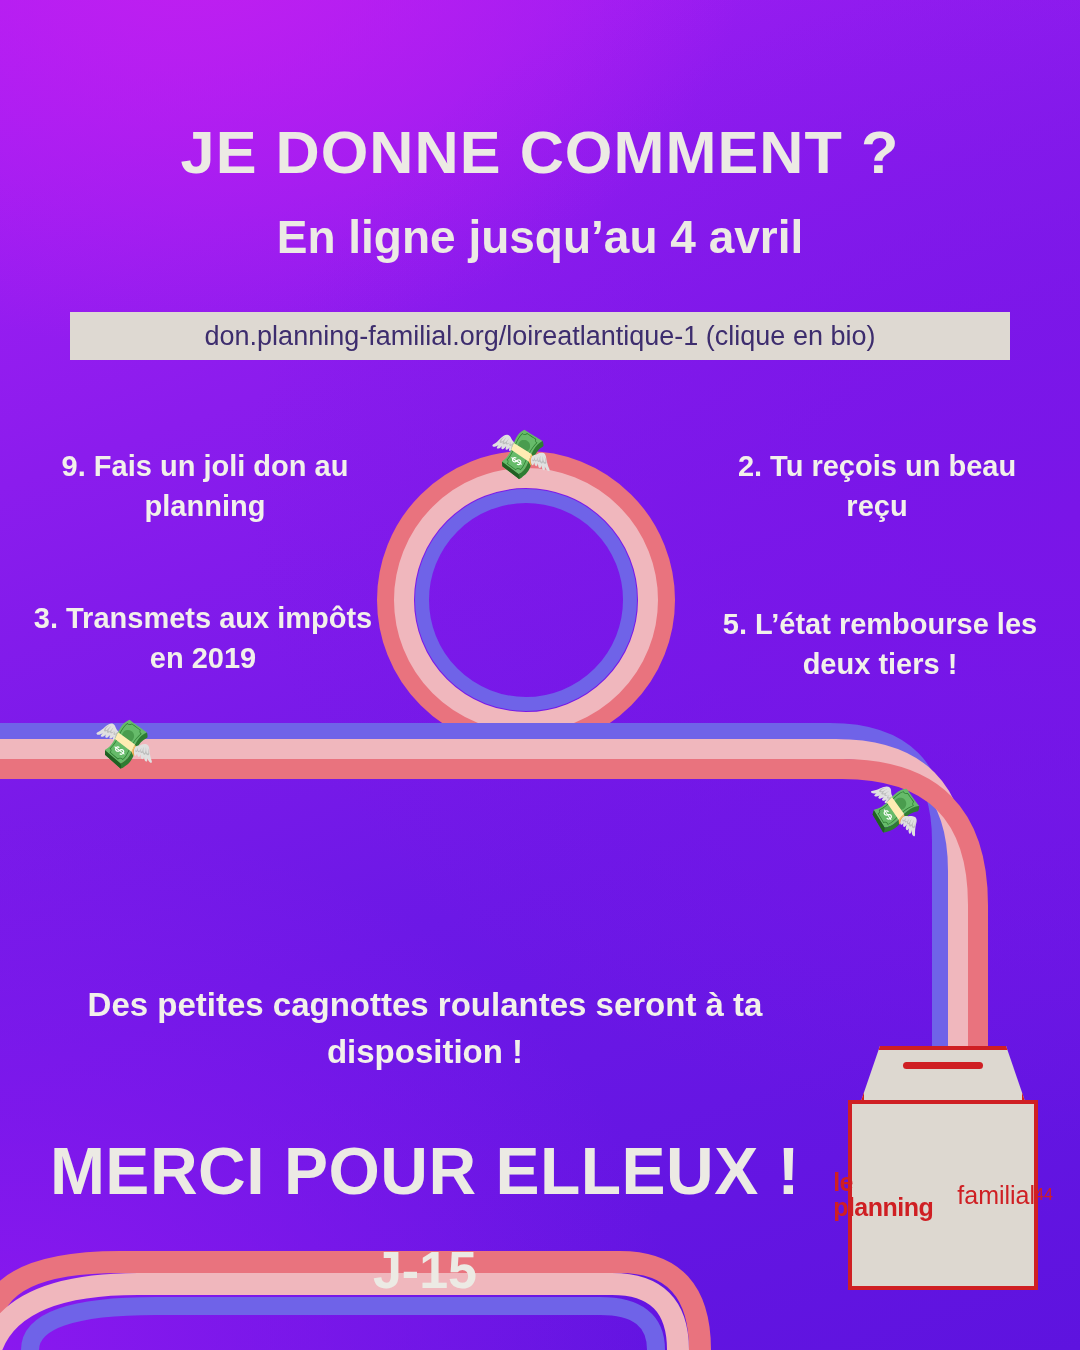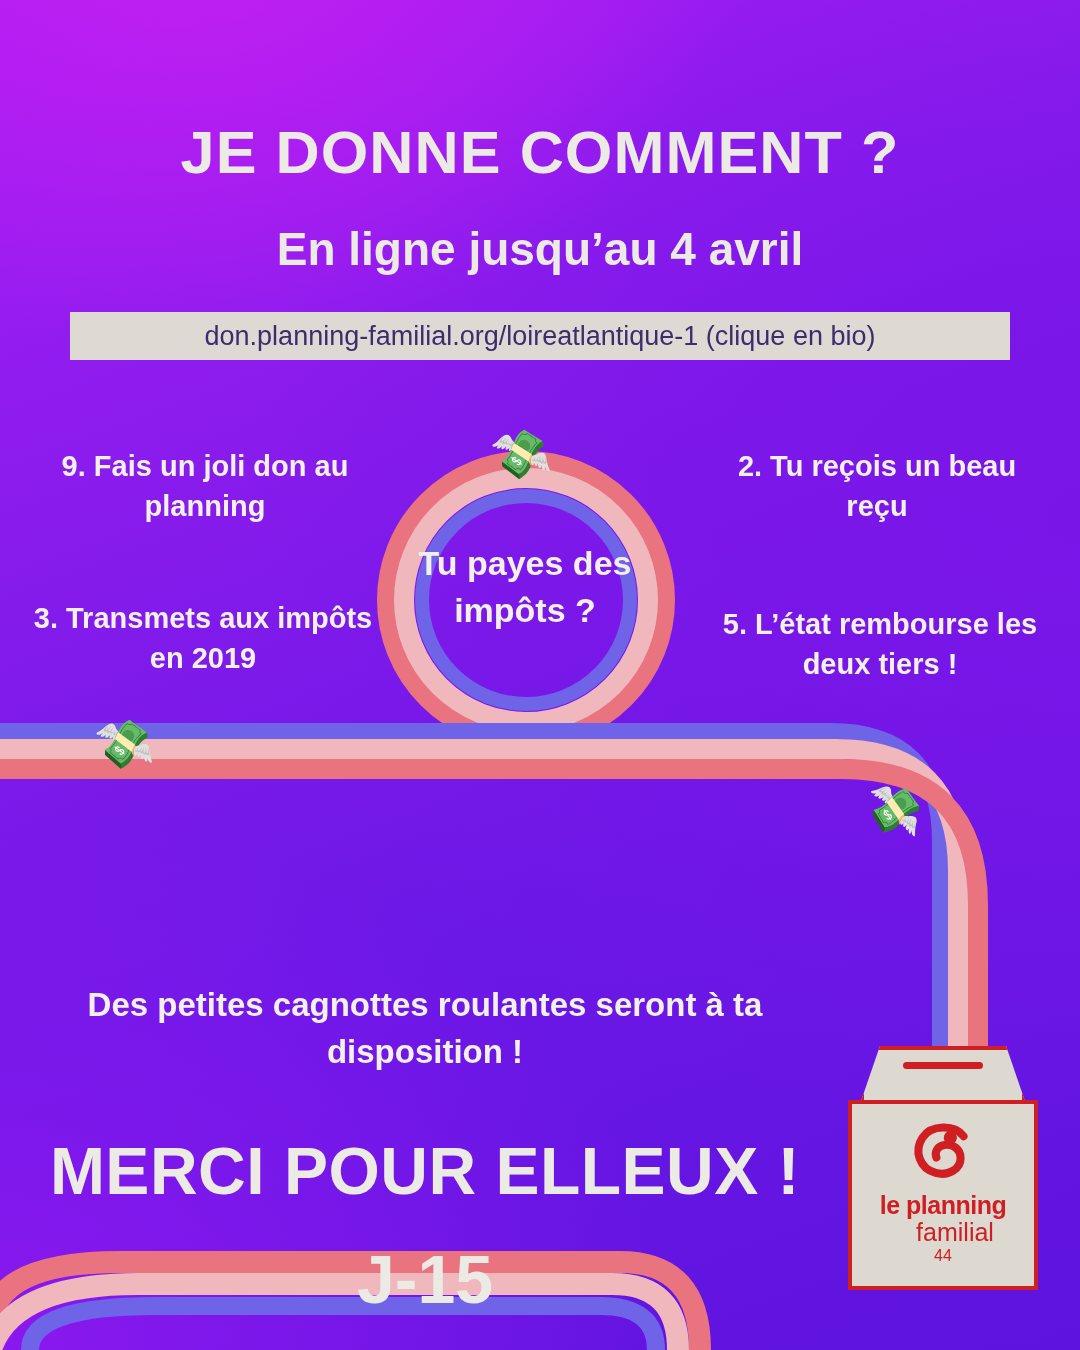--- a/index.html
+++ b/index.html
@@ -34,21 +34,20 @@
     transform: scaleX(1.02);
   }
   .subtitle {
     position: absolute;
     left: 0; right: 0;
     top: 210px;
     text-align: center;
     color: #eceae4;
     font-size: 46px;
     font-weight: bold;
-    margin-top: 12px;
   }
   .url-chip {
     position: absolute;
     left: 70px;
     top: 312px;
     width: 940px;
     height: 48px;
     background: #ded9d2;
     color: #3d2d6e;
     font-size: 27px;
@@ -115,21 +114,21 @@
     font-stretch: condensed;
     padding-right: 230px;
     letter-spacing: 0.5px;
   }
   .jday {
     position: absolute;
     left: 0; right: 0;
     top: 1240px;
     text-align: center;
     color: #eceae4;
-    font-size: 68px;
+    font-size: 52px;
     font-weight: 800;
     padding-right: 230px;
     z-index: 6;
   }
 
   
   .ribbon-svg {
     position: absolute;
     inset: 0;
     width: 1080px;
@@ -176,21 +175,21 @@
     border-radius: 4px;
   }
   .box-body {
     position: absolute;
     left: 0; top: 54px;
     width: 190px; height: 190px;
     background: #ddd8d0;
     border: 4px solid #cf1f23;
     box-sizing: border-box;
     display: flex;
-    flex-direction: column;
+    flex-direction: row;
     align-items: center;
     justify-content: center;
   }
   .logo-swirl {
     width: 74px; height: 66px;
     margin-bottom: 4px;
   }
   .logo-t1 {
     color: #cf1f23;
     font-size: 25px;
@@ -243,21 +242,20 @@
   <div class="title">JE DONNE COMMENT ?</div>
   <div class="subtitle">En ligne jusqu’au 4 avril</div>
 
   <div class="url-chip">don.planning-familial.org/loireatlantique-1 (clique en bio)</div>
 
   <div class="step step-1">9. Fais un joli don au planning</div>
   <div class="step step-2">2. Tu reçois un beau reçu</div>
   <div class="step step-3">3. Transmets aux impôts en 2019</div>
   <div class="step step-4">5. L’état rembourse les deux tiers !</div>
 
-  <div class="loop-label">Tu payes des impôts ?</div>
 
   <div class="money money-1">💸</div>
   <div class="money money-2">💸</div>
   <div class="money money-3">💸</div>
 
   <div class="cash-sub">Des petites cagnottes roulantes seront à ta disposition !</div>
   <div class="thanks">MERCI POUR ELLEUX !</div>
   <div class="jday">J-15</div>
 
   <div class="box">

